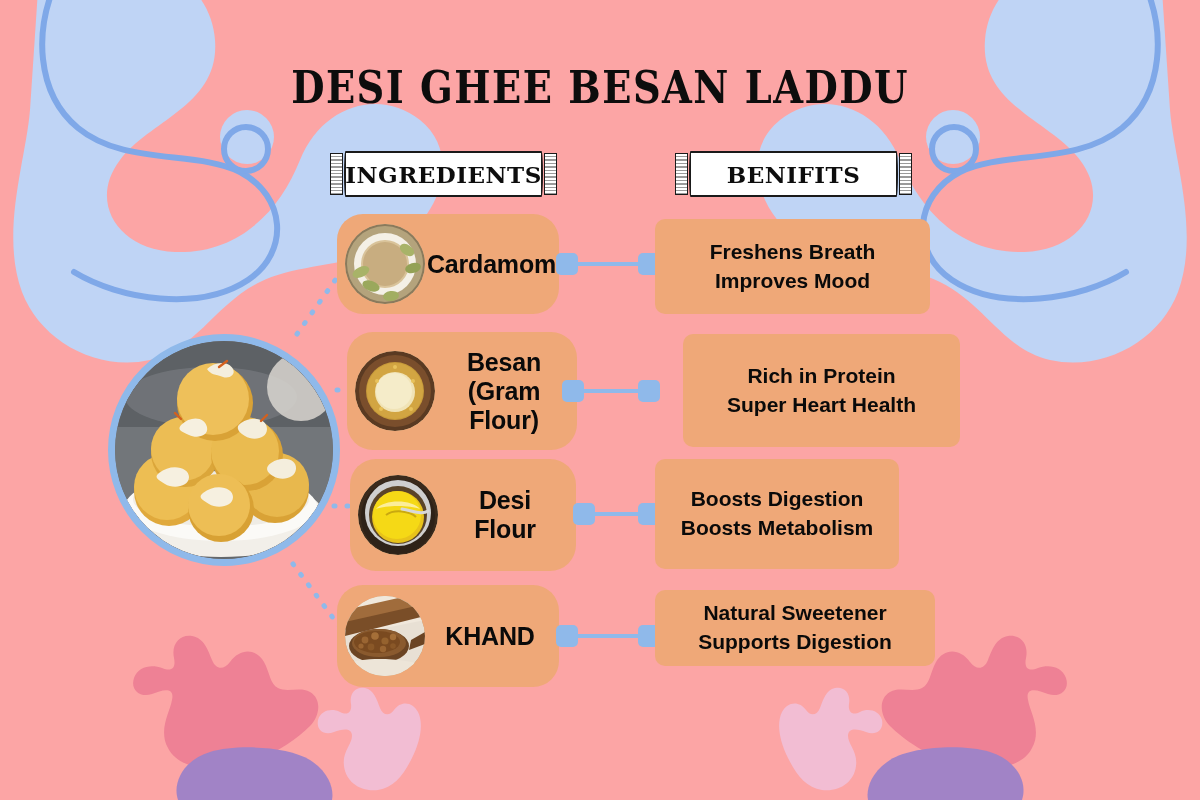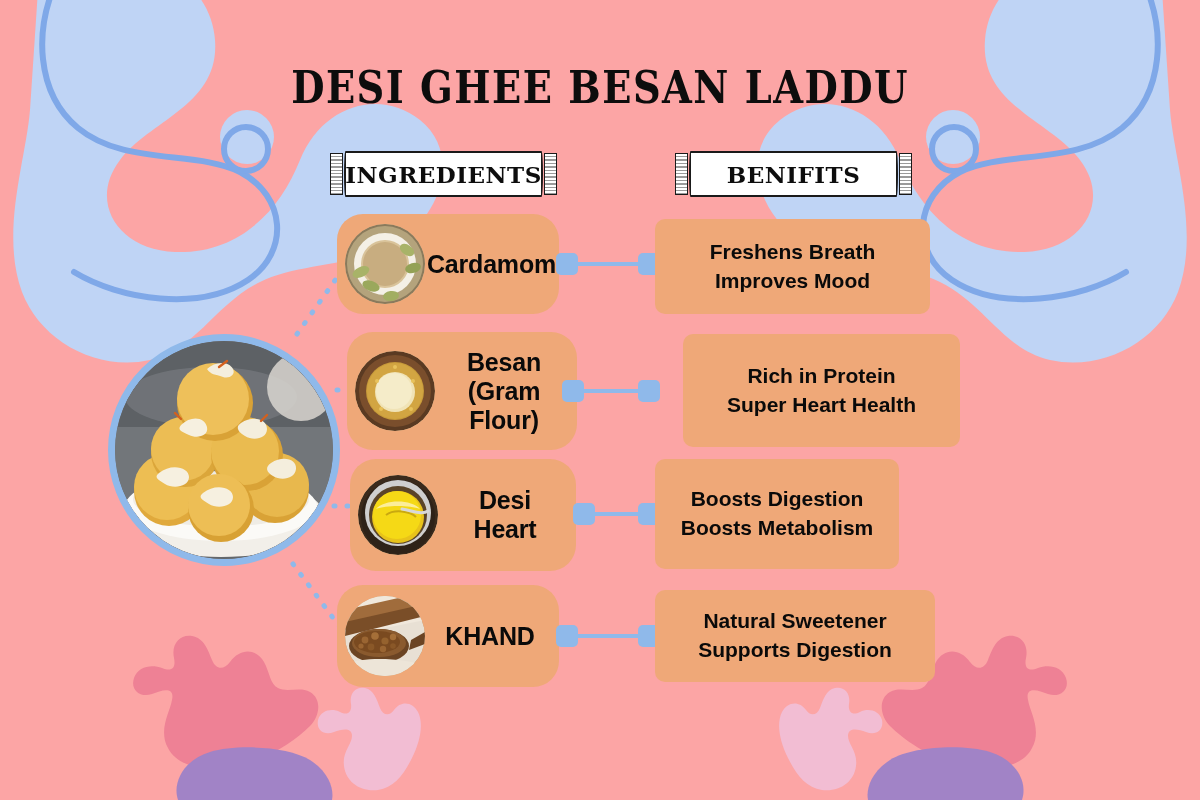--- a/index.html
+++ b/index.html
@@ -142,21 +142,21 @@
     font-weight: 700;
     color: #0a0a0a;
     line-height: 1.38;
     text-align: center;
     white-space: nowrap;
   }
 
   #ben-0 { left: 655px; top: 219px; width: 275px; height: 95px; }
   #ben-1 { left: 655px; top: 334px; width: 277px; height: 113px; margin-left: 28px; }
   #ben-2 { left: 655px; top: 459px; width: 244px; height: 110px; }
-  #ben-3 { left: 655px; top: 590px; width: 280px; height: 92px; }
+  #ben-3 { left: 655px; top: 590px; width: 280px; height: 76px; }
 
   
   .connector { position: absolute; height: 22px; }
   .connector .bar {
     position: absolute;
     top: 9px;
     left: 10px;
     right: 10px;
     height: 4px;
     background: #8FB9EA;
@@ -384,21 +384,21 @@
         <circle cx="40" cy="40" r="29" fill="#5a4428"></circle>
         <circle cx="40" cy="42" r="26" fill="#e8c31a"></circle>
         <circle cx="39" cy="40" r="24" fill="#f5d916"></circle>
         <path d="M 18 34 C 26 24 54 24 62 34 C 52 30 28 30 18 34 Z" fill="#fdf0a8" opacity="0.9"></path>
         <path d="M 28 40 C 36 34 52 36 58 42" stroke="#c9a810" stroke-width="2" fill="none"></path>
         <path d="M 44 34 C 56 36 64 40 70 36" stroke="#d8d8d8" stroke-width="3" fill="none" stroke-linecap="round"></path>
       </svg>
     </div>
     <div class="ing-label">
       <div>Desi</div>
-      <div>Heart</div>
+      <div>Flour</div>
     </div>
   </div>
 
   <div class="ing-card" id="ing-3">
     <div class="ing-thumb">
       <svg viewBox="0 0 80 80" xmlns="http://www.w3.org/2000/svg">
         <circle cx="40" cy="40" r="40" fill="#e8e0d4"></circle>
         <path d="M 0 0 L 80 0 L 80 24 L 0 40 Z" fill="#f0e8dc"></path>
         <path d="M 0 14 L 80 -4 L 80 14 L 0 34 Z" fill="#a06c3c"></path>
         <path d="M 0 26 L 80 8 L 80 20 L 0 40 Z" fill="#7a4e28"></path>

